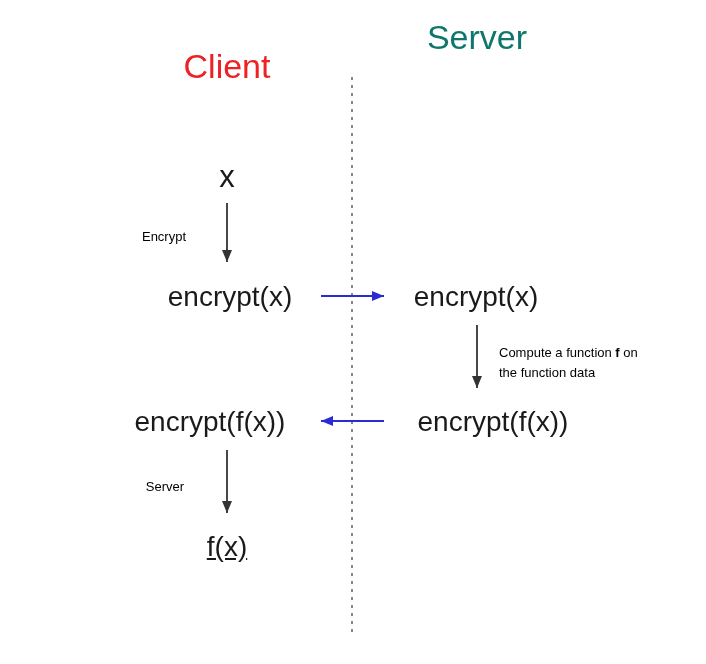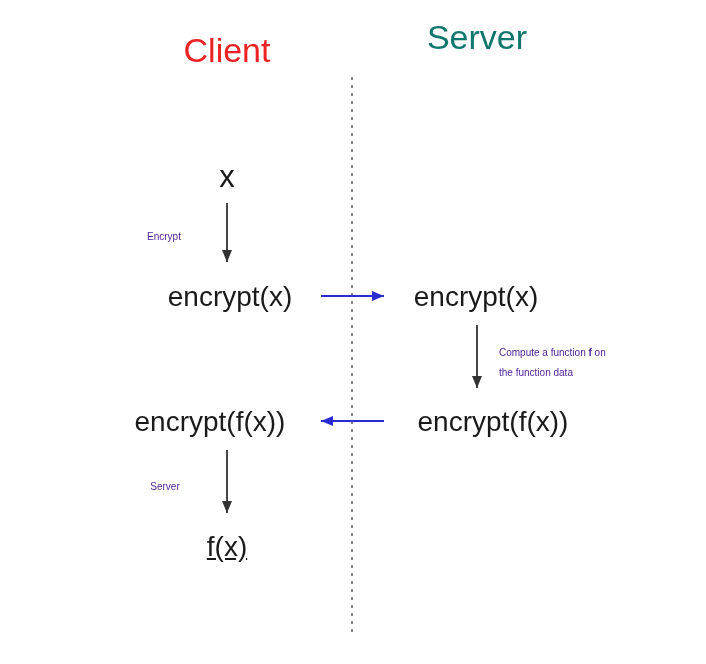--- a/index.html
+++ b/index.html
@@ -8,21 +8,21 @@
     width: 706px;
     height: 664px;
     background: #ffffff;
     font-family: "Liberation Sans", sans-serif;
     overflow: hidden;
   }
   .abs { position: absolute; transform: translateX(-50%); white-space: nowrap; }
   .title { font-size: 34px; line-height: 38px; font-weight: 400; }
   .node  { font-size: 28px; line-height: 36px; color: #1a1a1a; }
   .node-small { font-size: 31px; line-height: 34px; color: #1a1a1a; }
-  .small-label { font-size: 10px; line-height: 16px; color: #4c1d95; }
+  .small-label { font-size: 13px; line-height: 16px; color: #000000; }
   .compute { text-align: left; white-space: normal; width: 190px; line-height: 20px; }
   .compute b { font-weight: 700; }
   svg.overlay { position: absolute; left: 0; top: 0; pointer-events: none; }
 </style>
 </head>
 <body>
 
 <div class="canvas">
 
   <svg class="overlay" width="706" height="664" viewBox="0 0 706 664">
@@ -41,21 +41,21 @@
 
     <line x1="321" y1="296" x2="384" y2="296" stroke-width="2" marker-end="url(#head-blue)" style="stroke: rgb(43, 43, 212);"></line>
 
     <line x1="477" y1="325" x2="477" y2="388" stroke-width="1.8" marker-end="url(#head-black)" style="stroke: rgb(51, 51, 51);"></line>
 
     <line x1="384" y1="421" x2="321" y2="421" stroke-width="2" marker-end="url(#head-blue)" style="stroke: rgb(43, 43, 212);"></line>
 
     <line x1="227" y1="450" x2="227" y2="513" stroke-width="1.8" marker-end="url(#head-black)" style="stroke: rgb(51, 51, 51);"></line>
   </svg>
 
-  <div class="abs title" style="left: 227px; top: 31px; color: rgb(237, 34, 36);">Client</div>
+  <div class="abs title" style="left: 227px; top: 47px; color: rgb(237, 34, 36);">Client</div>
 
   <div class="abs title" style="left: 477px; top: 18px; color: #0f766e;">Server</div>
 
   <div class="abs node-small" style="left:227px; top:160px;">x</div>
 
   <div class="abs small-label" style="left:164px; top:229px;">Encrypt</div>
 
   <div class="abs node" style="left:230px; top:279px;">encrypt(x)</div>
 
   <div class="abs node" style="left:210px; top:404px;">encrypt(f(x))</div>

